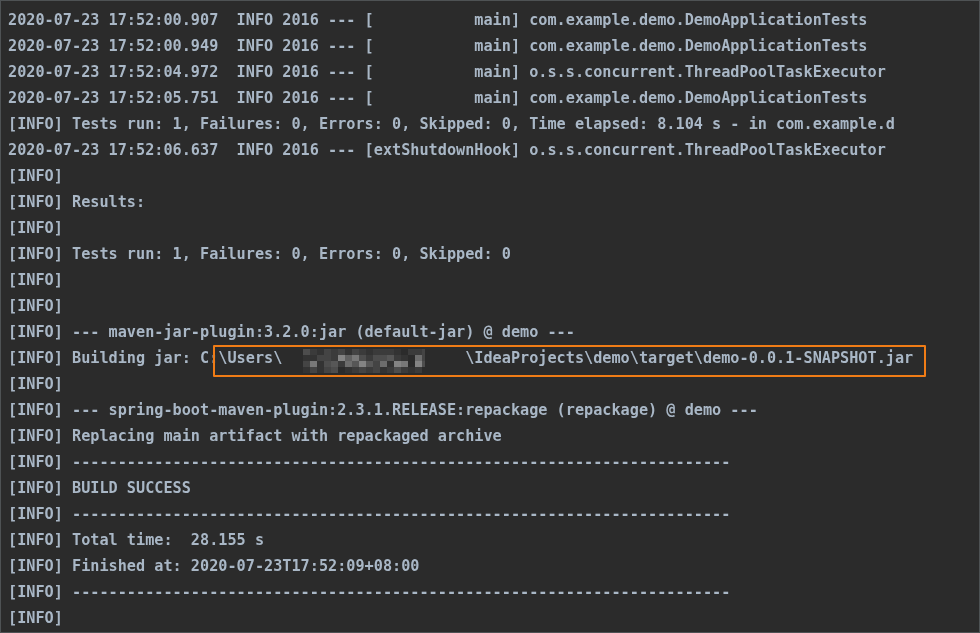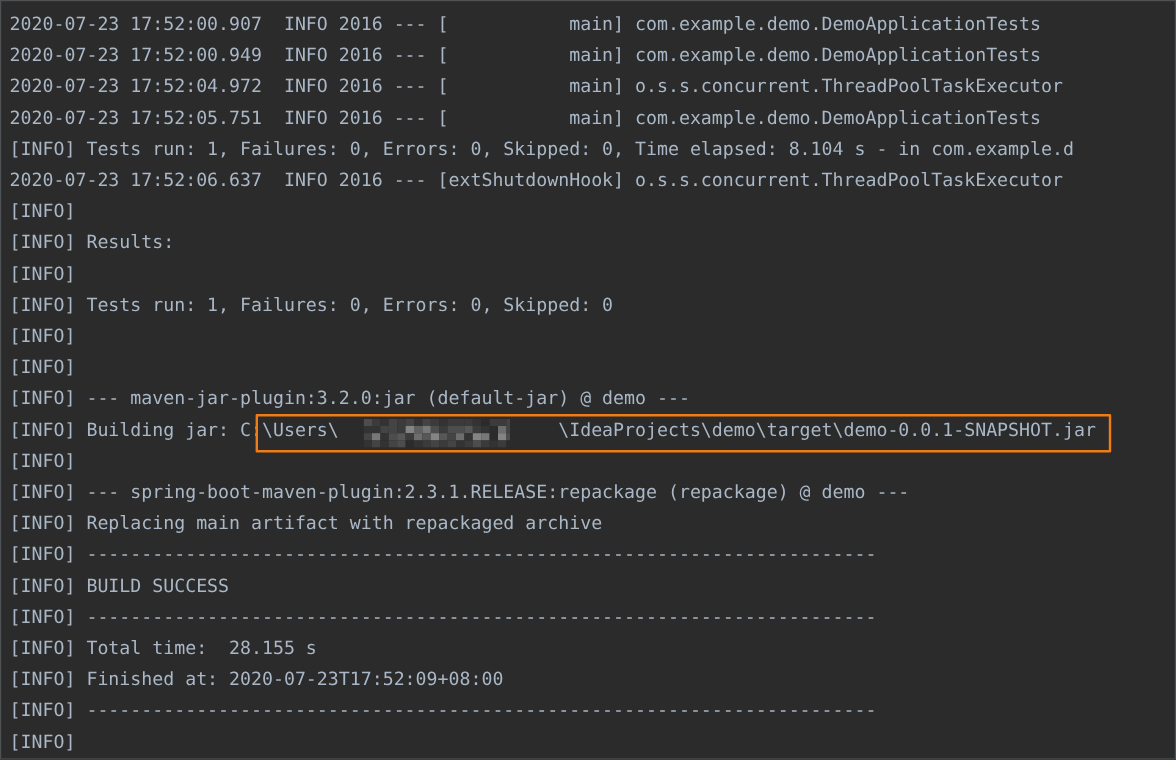--- a/index.html
+++ b/index.html
@@ -21,20 +21,21 @@
   #log-lines {
     position: absolute;
     top: 6px;
     left: 7px;
     right: 0;
     bottom: 0;
     white-space: pre;
     font-size: 15.2px;
     line-height: 26px;
     letter-spacing: 0;
+    font-weight: bold;
   }
   .log-line {
     height: 26px;
     white-space: pre;
     overflow: hidden;
     color: #a9b7c6;
   }
 
   
   #path-highlight {

